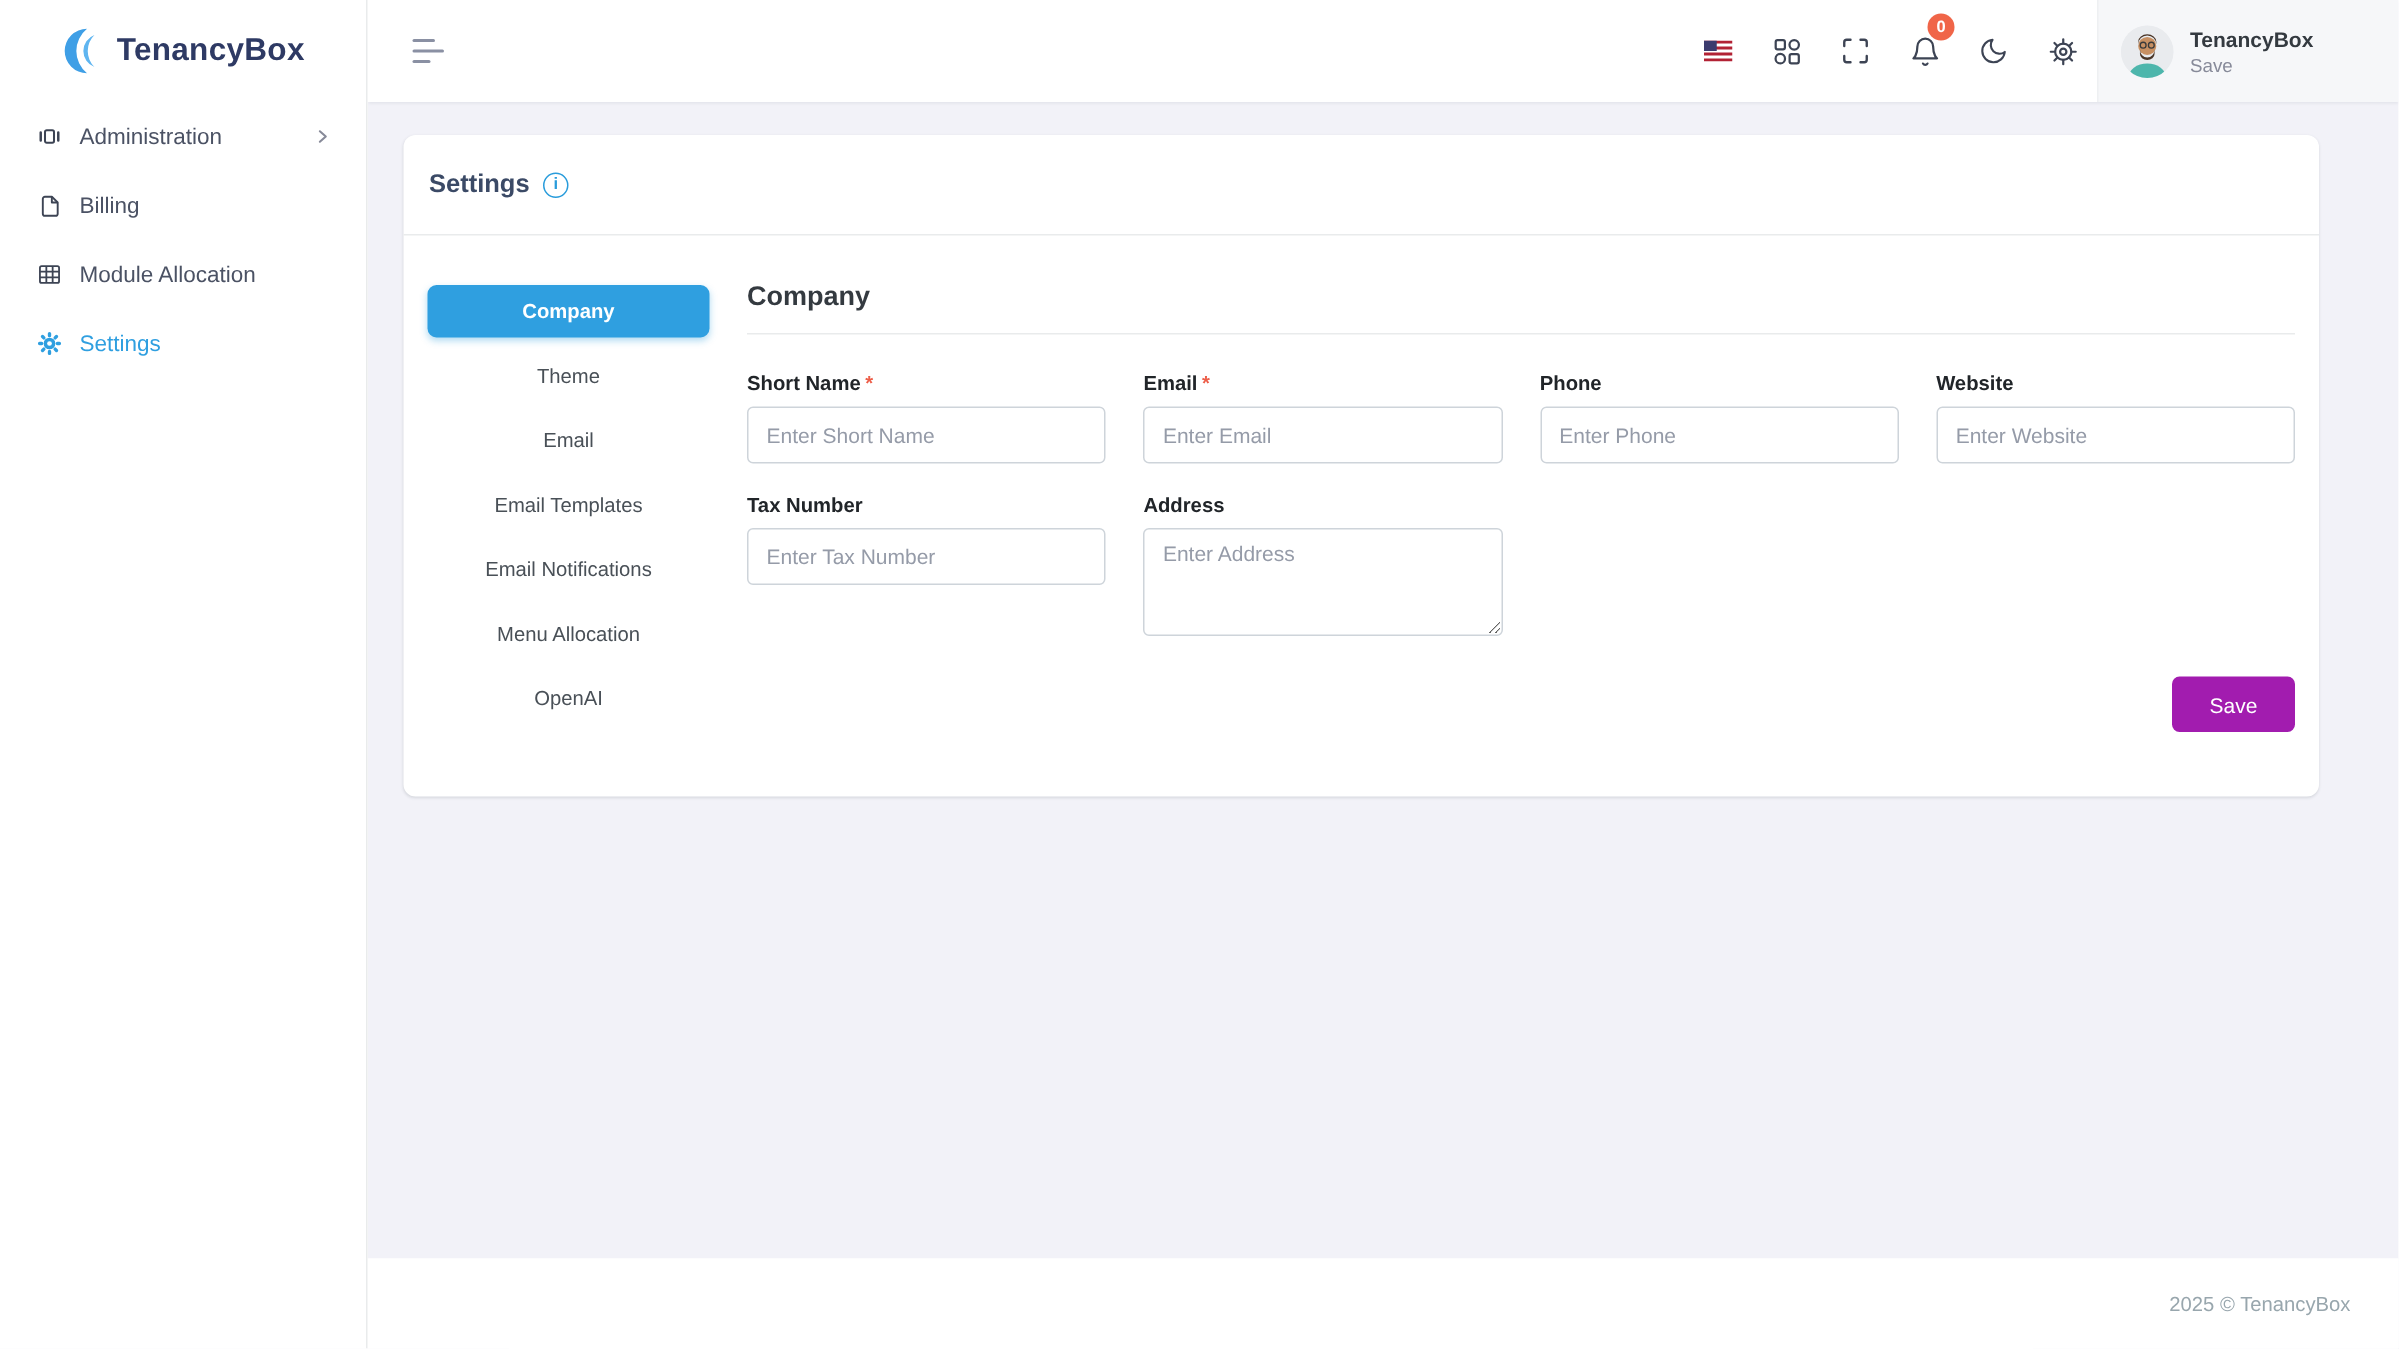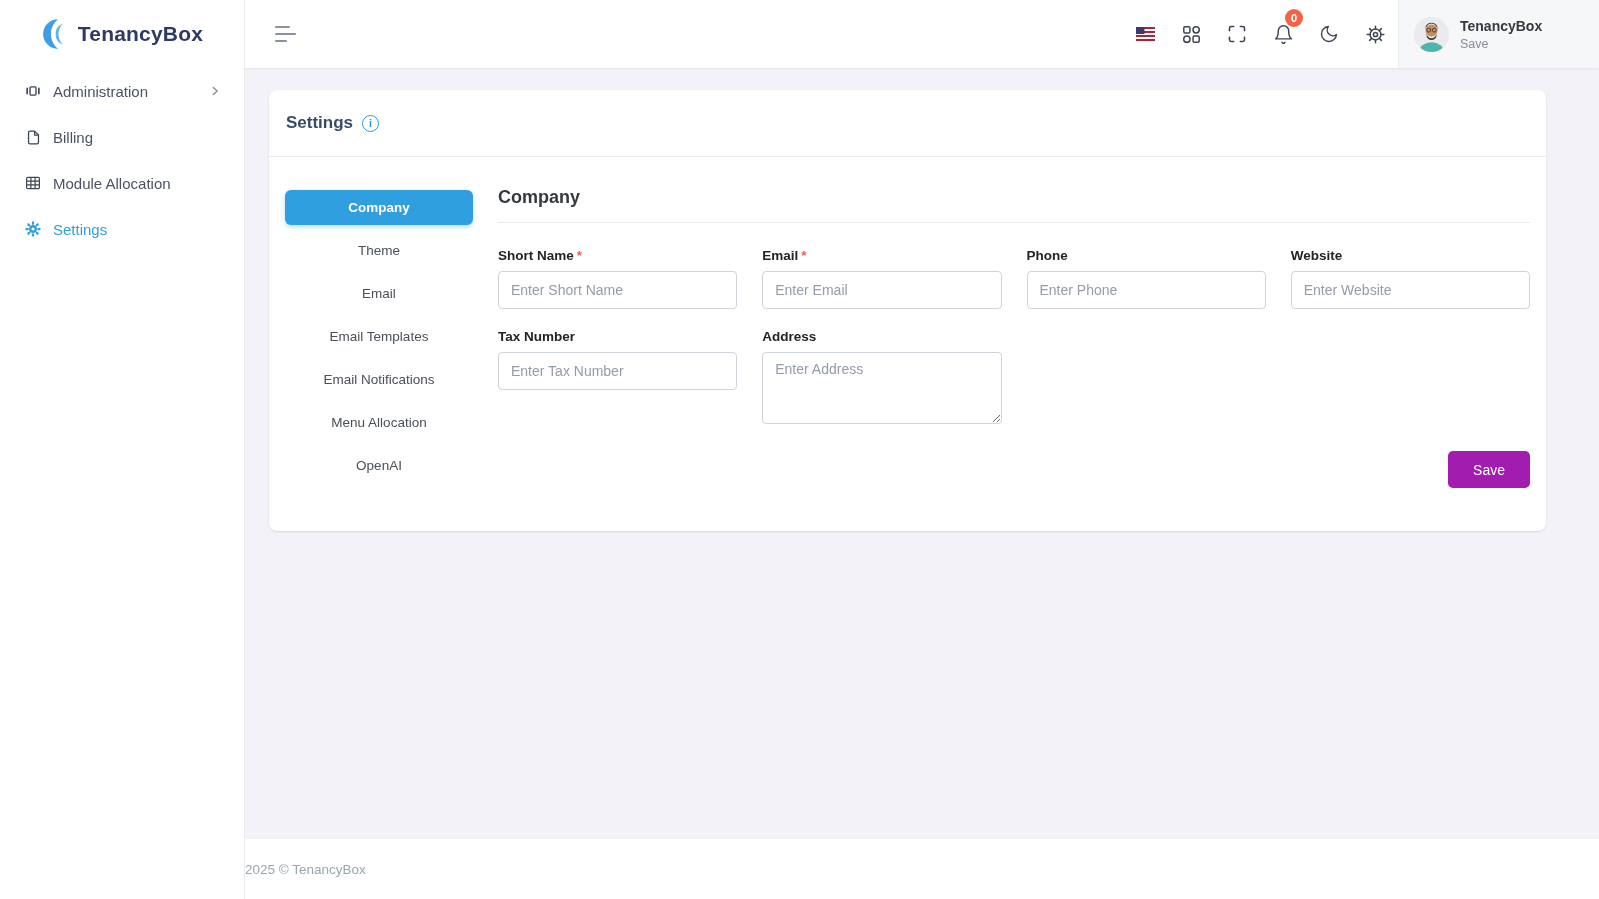--- a/index.html
+++ b/index.html
@@ -48,21 +48,21 @@
   .pane-title { font-size:18px; font-weight:700; color:#343a40; padding-bottom:14px; border-bottom:1px solid #e9ebec; margin-bottom:25px; margin-top:-3px; }
   .form-grid { display:grid; grid-template-columns:repeat(4,1fr); column-gap:25px; row-gap:20px; }
   .field label { display:block; font-size:13.5px; font-weight:600; color:#212529; margin-bottom:8px; }
   .req { color:#ed5e49; margin-left:3px; }
   .field input, .field textarea { width:100%; height:38px; border:1px solid #ced4da; border-radius:4px; padding:8px 12px; font-size:14px; color:#212529; font-family:inherit; outline:none; background:#fff; }
   .field textarea { height:72px; resize:both; display:block; }
   .field input::placeholder, .field textarea::placeholder { color:#959ba8; }
   .save-row { display:flex; justify-content:flex-end; margin-top:27px; }
   .save-btn { background:#a21caf; color:#fff; border:none; border-radius:5px; height:37px; padding:0 25px; font-size:14px; font-weight:500; font-family:inherit; cursor:pointer; }
 
-  footer { height:60px; background:#fff; display:flex; align-items:center; padding-right:32px; font-size:13.5px; color:#98a6ad; }
+  footer { height:60px; background:#fff; display:flex; align-items:center; justify-content:flex-end; padding-right:32px; font-size:13.5px; color:#98a6ad; }
 
   svg { display:block; }
 </style>
 </head>
 <body>
 
 <div class="app">
 
   <aside class="sidebar">
     <div class="logo-row">

